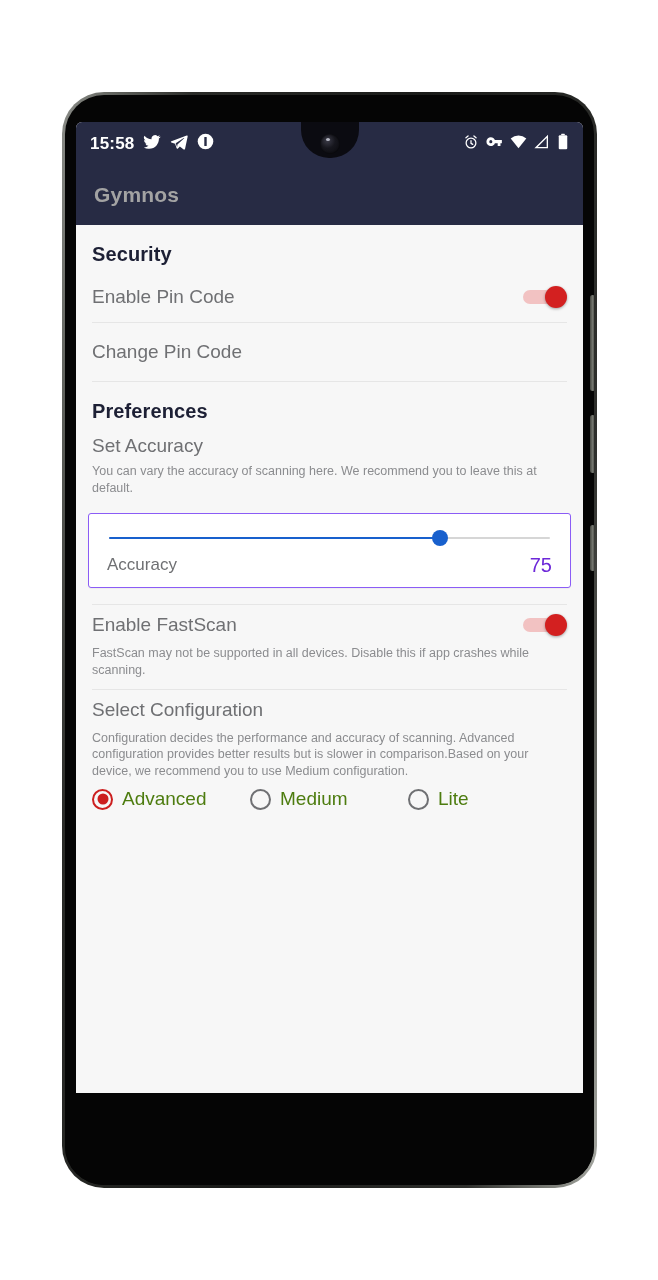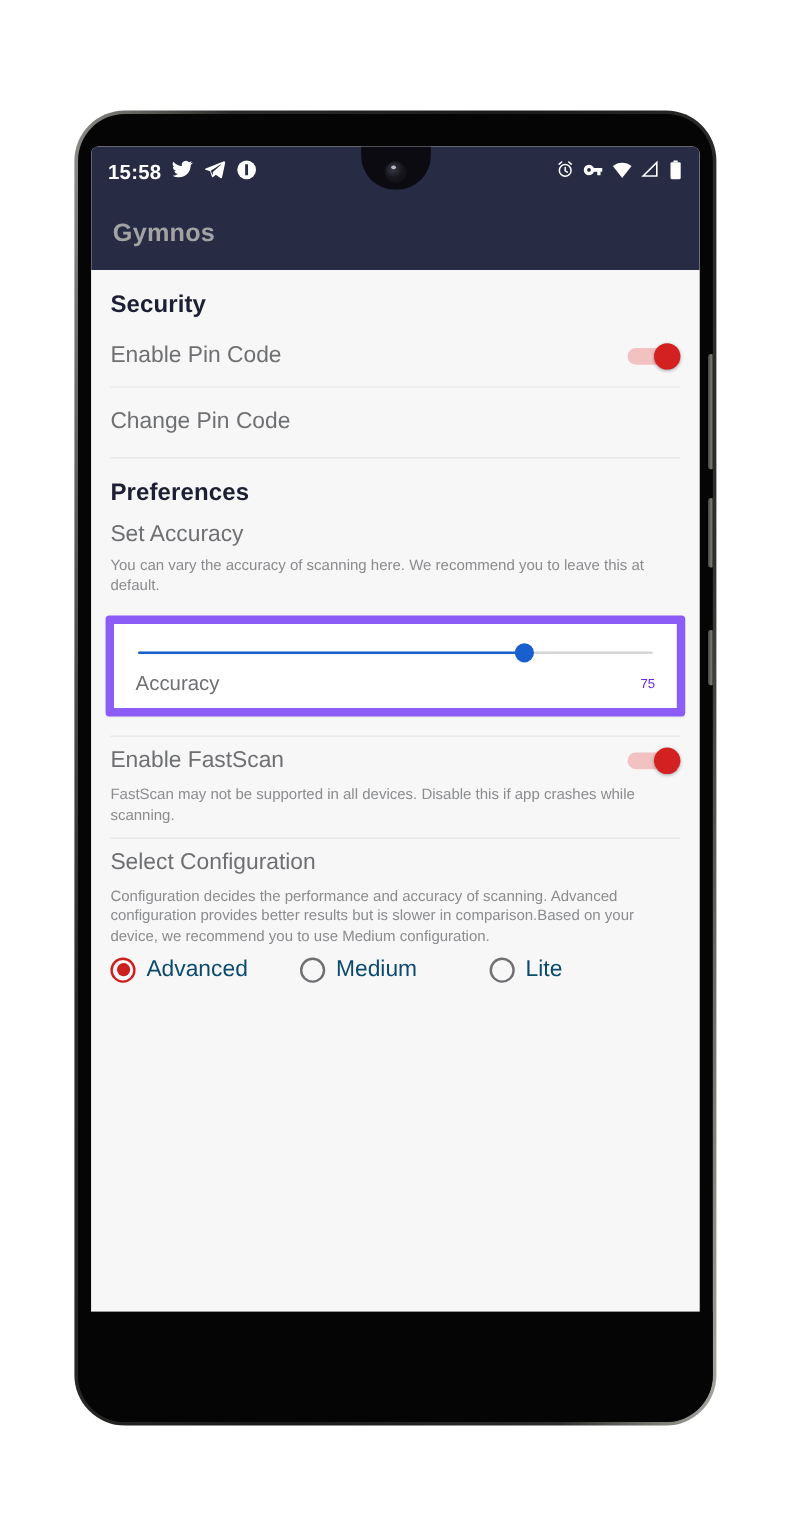--- a/index.html
+++ b/index.html
@@ -188,21 +188,21 @@
     height: 22px;
     border-radius: 50%;
     background: #d32020;
     box-shadow: 0 1px 3px rgba(0,0,0,.35);
   }
 
   
   #slider-card {
     margin: 6px 12px 0 12px;
     background: #ffffff;
-    border: 7px solid #8b5cf6;
+    border: 1px solid #8b5cf6;
     border-radius: 3px;
     padding: 14px 16px 10px 16px;
     box-shadow: 0 1px 1px rgba(0,0,0,.04);
   }
   #slider-track-wrap {
     position: relative;
     height: 20px;
     margin: 0 4px 4px 4px;
   }
   #slider-rail {
@@ -234,21 +234,21 @@
     display: flex;
     align-items: center;
     padding: 2px 2px 0 2px;
   }
   #slider-label-text {
     font-size: 17px;
     color: #6f7073;
     flex: 1;
   }
   #slider-value-text {
-    font-size: 11px;
+    font-size: 20px;
     color: #6d28d9;
   }
 
   
   #radio-group {
     display: flex;
     align-items: center;
     padding: 4px 16px 0 16px;
     gap: 0;
   }
@@ -270,21 +270,21 @@
   .radio-dot {
     position: absolute;
     left: 50%; top: 50%;
     transform: translate(-50%,-50%);
     width: 11px; height: 11px;
     border-radius: 50%;
     background: #cc1f1f;
   }
   .radio-label {
     font-size: 19px;
-    color: #0c4a6e;
+    color: #4d7c0f;
   }
 
   
   #nav-bar {
     position: absolute;
     left: 11px;
     bottom: 22px;
     width: 507px;
     height: 62px;
     background: #000000;

